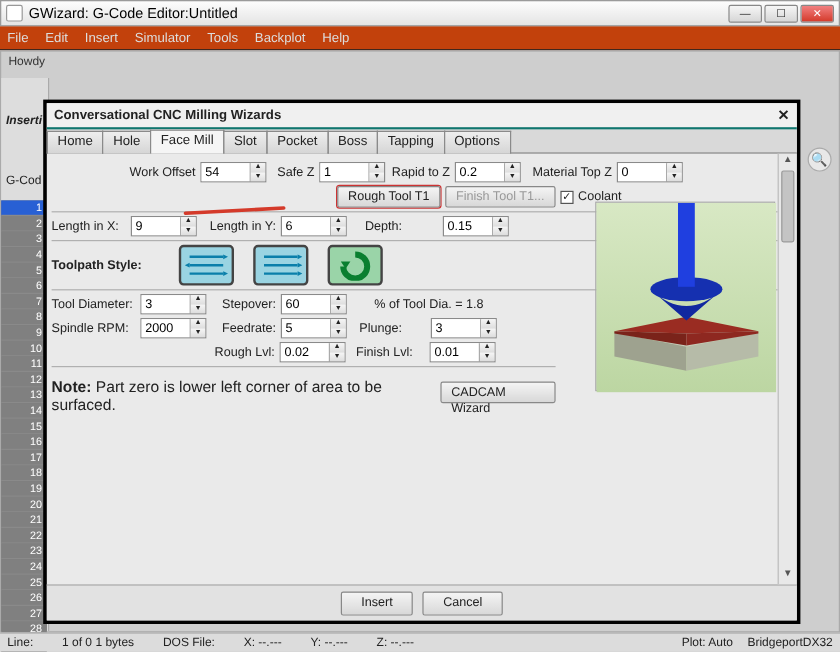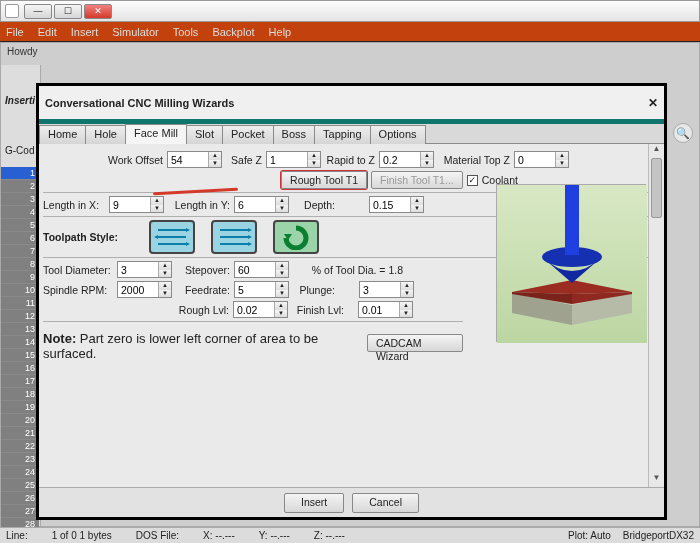--- a/index.html
+++ b/index.html
@@ -25,21 +25,21 @@
   .linegutter { position:absolute; left:0; top:102px; width:38px; bottom:0; background:#777; }
   .linegutter div { height:13px; line-height:13px; text-align:right; padding-right:4px; color:#fff; font-size:9px; background:#808080; border-bottom:1px solid #8a8a8a; }
   .linegutter div:first-child { background:#2860d4; }
 
   .side-r { position:absolute; right:4px; top:80px; width:22px; }
   .side-r .zoom { width:20px;height:20px;border:1px solid #aaa;background:#e8e8e8;border-radius:50%;display:flex;align-items:center;justify-content:center; }
 
   
   .overlay { position:absolute; left:35px; top:40px; right:32px; bottom:6px; background:#000; }
   .dlg { position:absolute; left:3px; top:3px; right:3px; bottom:3px; background:#eaeaea; display:flex; flex-direction:column; }
-  .dlg-title { height:38px; background:#f0f0f0; border-bottom:5px solid #0f766e; display:flex; align-items:center; padding:0 6px; font-weight:bold; font-size:11px; }
+  .dlg-title { height:22px; background:#f0f0f0; border-bottom:2px solid #0f766e; display:flex; align-items:center; padding:0 6px; font-weight:bold; font-size:11px; }
   .dlg-title .x { margin-left:auto; font-size:12px; }
 
   .tabstrip { display:flex; background:#d9d9d9; border-bottom:1px solid #8a8a8a; height:20px; }
   .tab { padding:2px 8px; border:1px solid #8a8a8a; border-bottom:none; background:linear-gradient(#eee,#d5d5d5); margin-right:-1px; position:relative; top:1px; font-size:11px; }
   .tab.active { background:#f5f5f5; top:0; height:20px; }
 
   .dlg-body { flex:1; position:relative; padding:4px 8px 4px 4px; overflow:hidden; }
   .scroll-y { position:absolute; right:0; top:0; bottom:0; width:16px; background:#e8e8e8; border-left:1px solid #bbb; }
   .scroll-y .thumb { position:absolute; left:2px; right:2px; top:14px; height:60px; background:#c4c4c4; border:1px solid #999; border-radius:2px; }
   .scroll-y .arr { position:absolute; left:0;right:0;height:14px;text-align:center;font-size:8px;color:#555; }
@@ -76,20 +76,21 @@
   .dlg-footer .btn { padding:2px 16px; height:20px; }
 
   .statusbar { position:absolute; left:0; right:0; bottom:0; height:16px; background:#dcdcdc; border-top:1px solid #aaa; display:flex; align-items:center; font-size:10px; padding:0 6px; gap:24px; }
   .statusbar .r { margin-left:auto; display:flex; gap:12px; }
 </style>
 </head>
 <body>
 
 <div class="titlebar">
   <div class="icon"></div>
+  <div class="title">GWizard: G-Code Editor:Untitled</div>
   <div class="winbtns">
     <div class="winbtn">—</div>
     <div class="winbtn">☐</div>
     <div class="winbtn close">✕</div>
   </div>
 </div>
 
 <div class="menubar">
   <span>File</span>
   <span>Edit</span>

